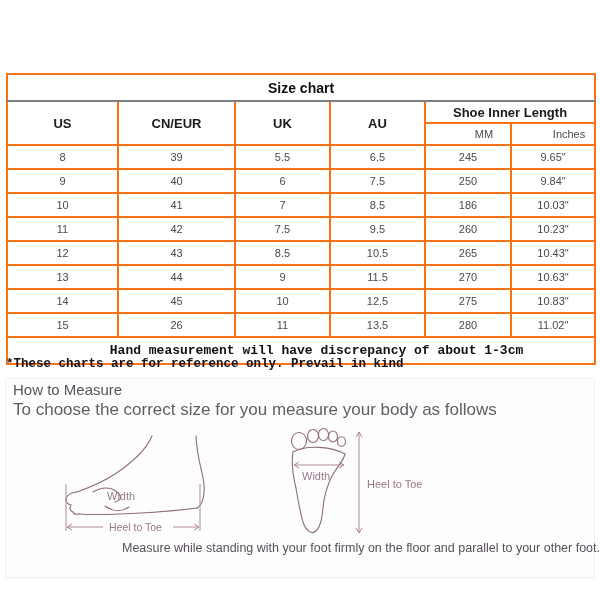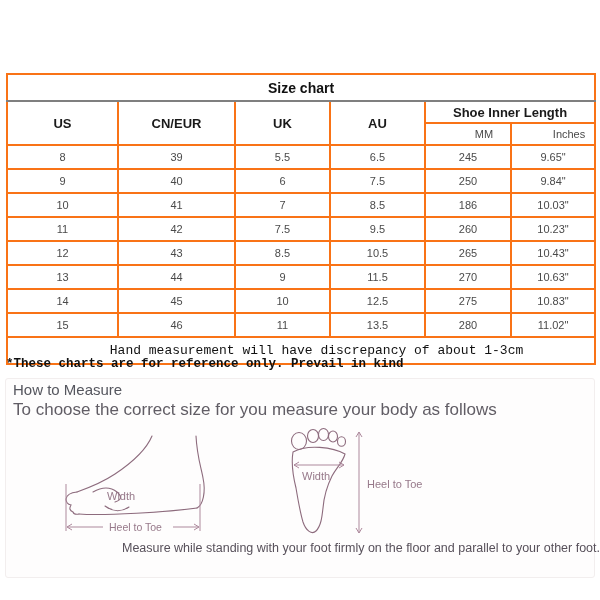--- a/index.html
+++ b/index.html
@@ -28,21 +28,21 @@
   }
   .subhead-row th{
     font-size:11px;font-weight:normal;color:#4a4a4a;height:20px;padding-left:32px;
   }
   .size-table tbody td{
     height:22px;font-size:11px;color:#4a4a4a;
   }
   .foot-row td{
     height:25px;
     font-family:"Liberation Mono", monospace;
-    font-weight:normal;font-size:13px;color:#111;
+    font-weight:bold;font-size:13px;color:#111;
     border-top:2px solid #14b8a6;
     padding-left:31px;
   }
   
   .reference-note{
     position:absolute;left:6px;top:357px;
     font-family:Liberation Mono, monospace;
     font-weight:bold;font-size:12.5px;color:#111;
     white-space:nowrap;
   }
@@ -155,21 +155,21 @@
       <tr>
         <td>14</td>
         <td>45</td>
         <td>10</td>
         <td>12.5</td>
         <td>275</td>
         <td>10.83"</td>
       </tr>
       <tr>
         <td>15</td>
-        <td>46</td>
+        <td>26</td>
         <td>11</td>
         <td>13.5</td>
         <td>280</td>
         <td>11.02"</td>
       </tr>
     </tbody>
   <tfoot>
     <tr class="foot-row">
       <td colspan="6">Hand measurement will have discrepancy of about 1-3cm</td>
     </tr>

